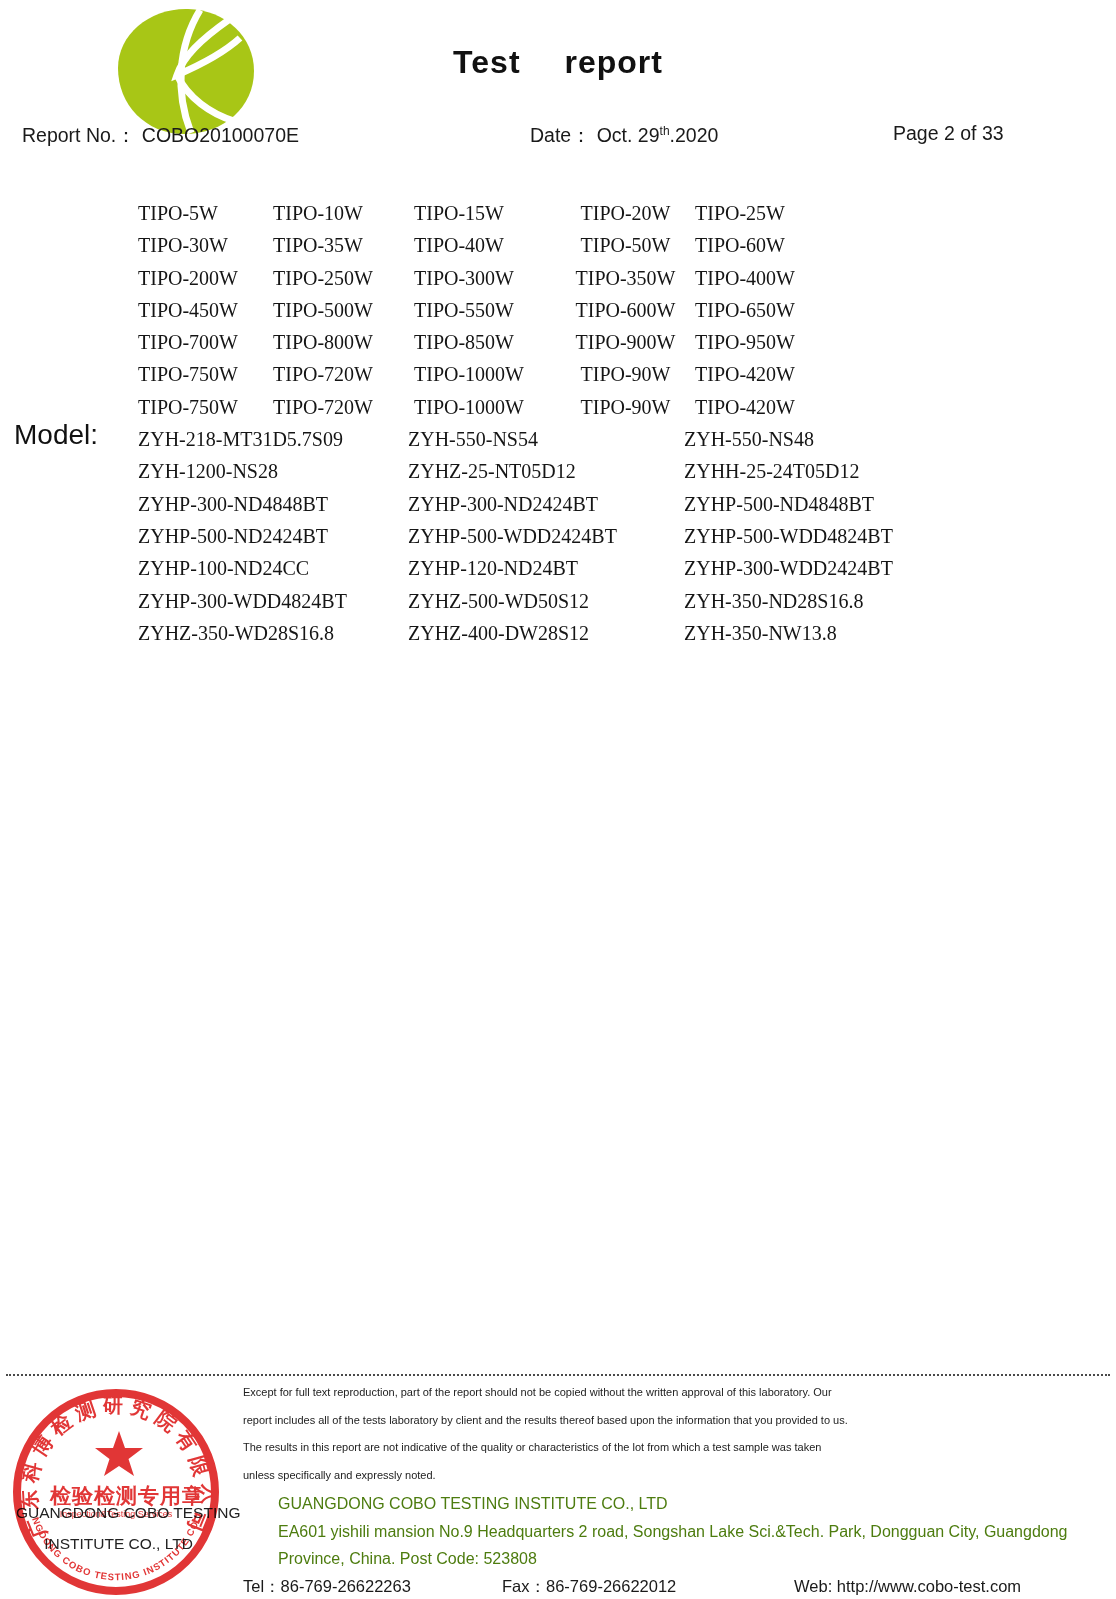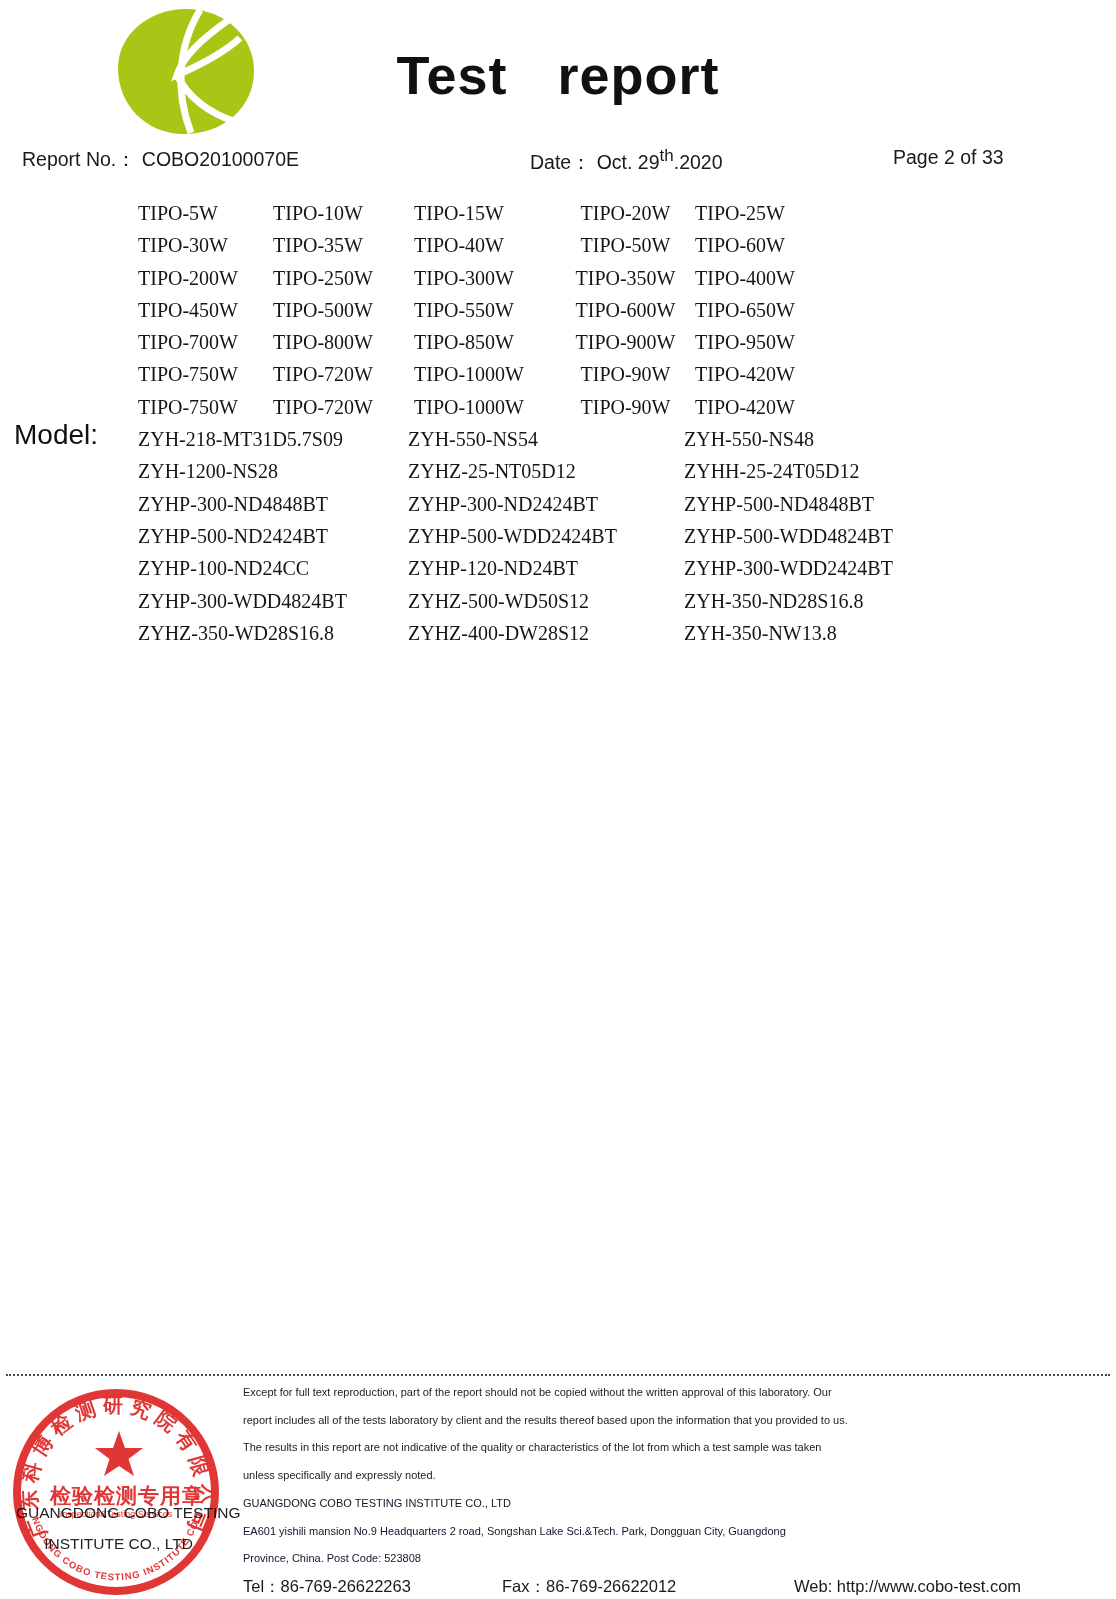--- a/index.html
+++ b/index.html
@@ -4,43 +4,43 @@
 <style>
   html,body{margin:0;padding:0;background:#ffffff;}
   .page{
     position:relative; width:1116px; height:1599px; background:#ffffff;
     overflow:hidden; font-family:"Liberation Sans", sans-serif; color:#1a1a1a;
   }
   
   .logo{position:absolute; left:116px; top:8px; width:140px; height:127px;}
   .doc-title{
     position:absolute; left:0; top:44px; width:100%; text-align:center;
-    font-size:54px; font-weight:bold; letter-spacing:1px; word-spacing:34px; color:#111;
+    font-size:32px; font-weight:bold; letter-spacing:1px; word-spacing:34px; color:#111;
   }
-  .hdr-line{position:absolute; top:146px; font-size:19.5px; white-space:pre;}
+  .hdr-line{position:absolute; top:122px; font-size:19.5px; white-space:pre;}
   .hdr-report{left:22px;}
   .hdr-date{left:530px;}
   .hdr-page{left:893px;}
   .hdr-val{margin-left:6px;}
-  sup{font-size:17px;text-align:center;}
+  sup{font-size:12px;text-align:center;}
   
   .model-label{position:absolute; left:14px; top:419px; font-size:28px; color:#111;}
   .model-grid{
     position:absolute; left:138px; top:197px;
     font-family:"Liberation Serif", serif; font-size:20px; color:#151515;
   }
   .m-row{display:flex; line-height:32.3px; white-space:pre;}
   .m-row span{display:block; white-space:pre;}
   .t0{width:135px;} .t1{width:141px;} .t2{width:142px;} .t3{width:139px;text-align:center;}
   .z0{width:270px;} .z1{width:276px;}
   
   .footer-divider{position:absolute; left:6px; top:1374px; width:1104px; border-top:2px dotted #4a4a4a;}
   .footer-text{position:absolute; left:243px; top:1379px; width:842px; line-height:27.7px;}
   .disc-line{font-size:11px; white-space:nowrap; color:#222;}
-  .co-line{font-size:11px; white-space:nowrap; color:#0f172a;}
+  .co-line{font-size:16px; white-space:nowrap; color:#4d7c0f;margin-left:35px;}
   .tel-row{position:relative; height:27.7px; font-size:16.5px;}
   .tel-row span{position:absolute; top:0; white-space:pre;}
   .tel{left:0;} .fax{left:259px;} .web{left:551px;}
   
   .stamp-overlay-text{
     position:absolute; left:16px; top:1497px; width:205px; text-align:center;
     font-size:15.5px; line-height:31px; color:#222; z-index:1; white-space:nowrap;
   }
   .stamp{position:absolute; left:5px; top:1384px; width:222px; height:215px; z-index:2;
          mix-blend-mode:multiply; opacity:.95;}

